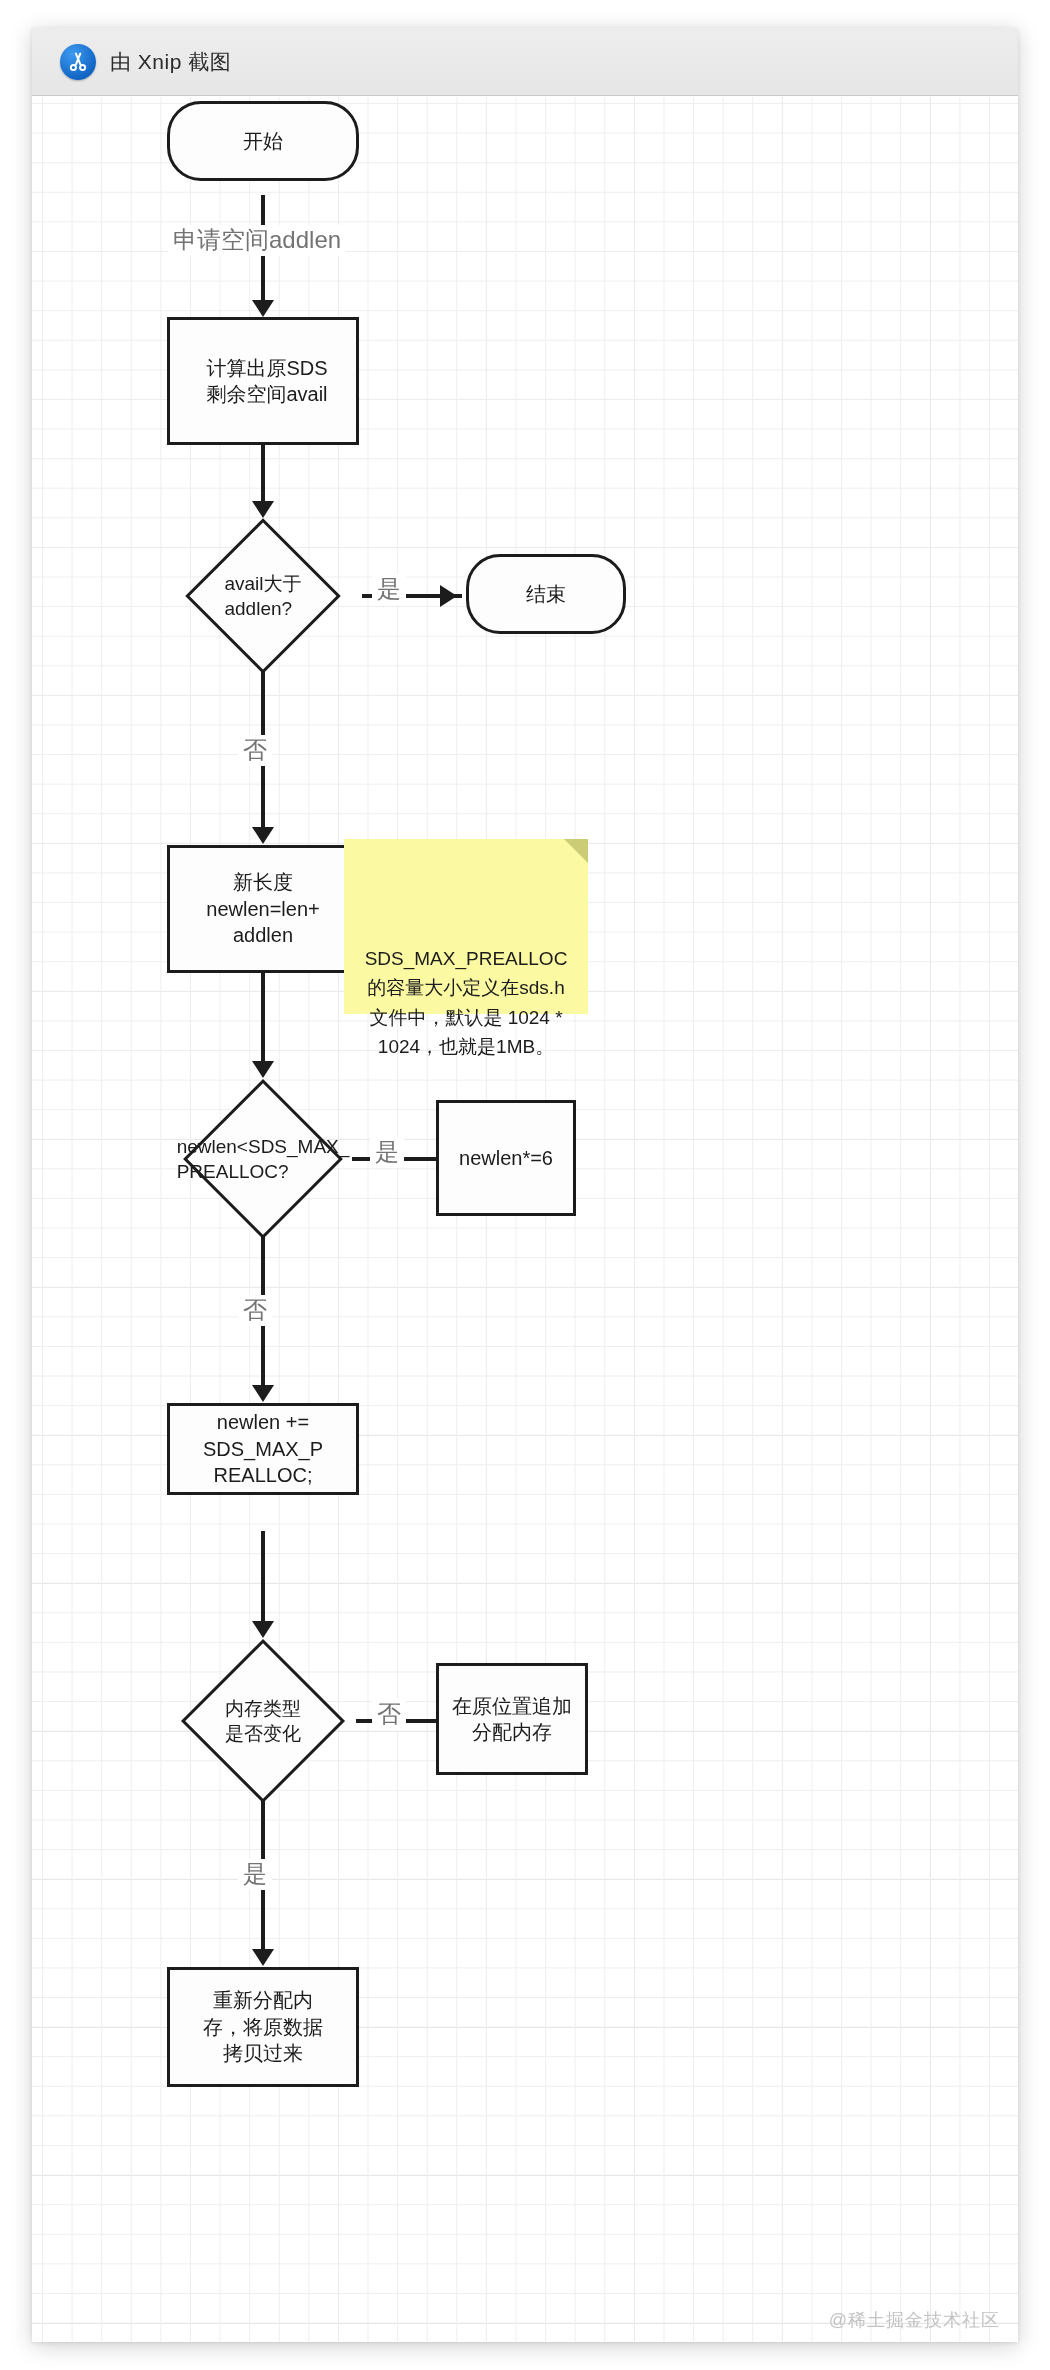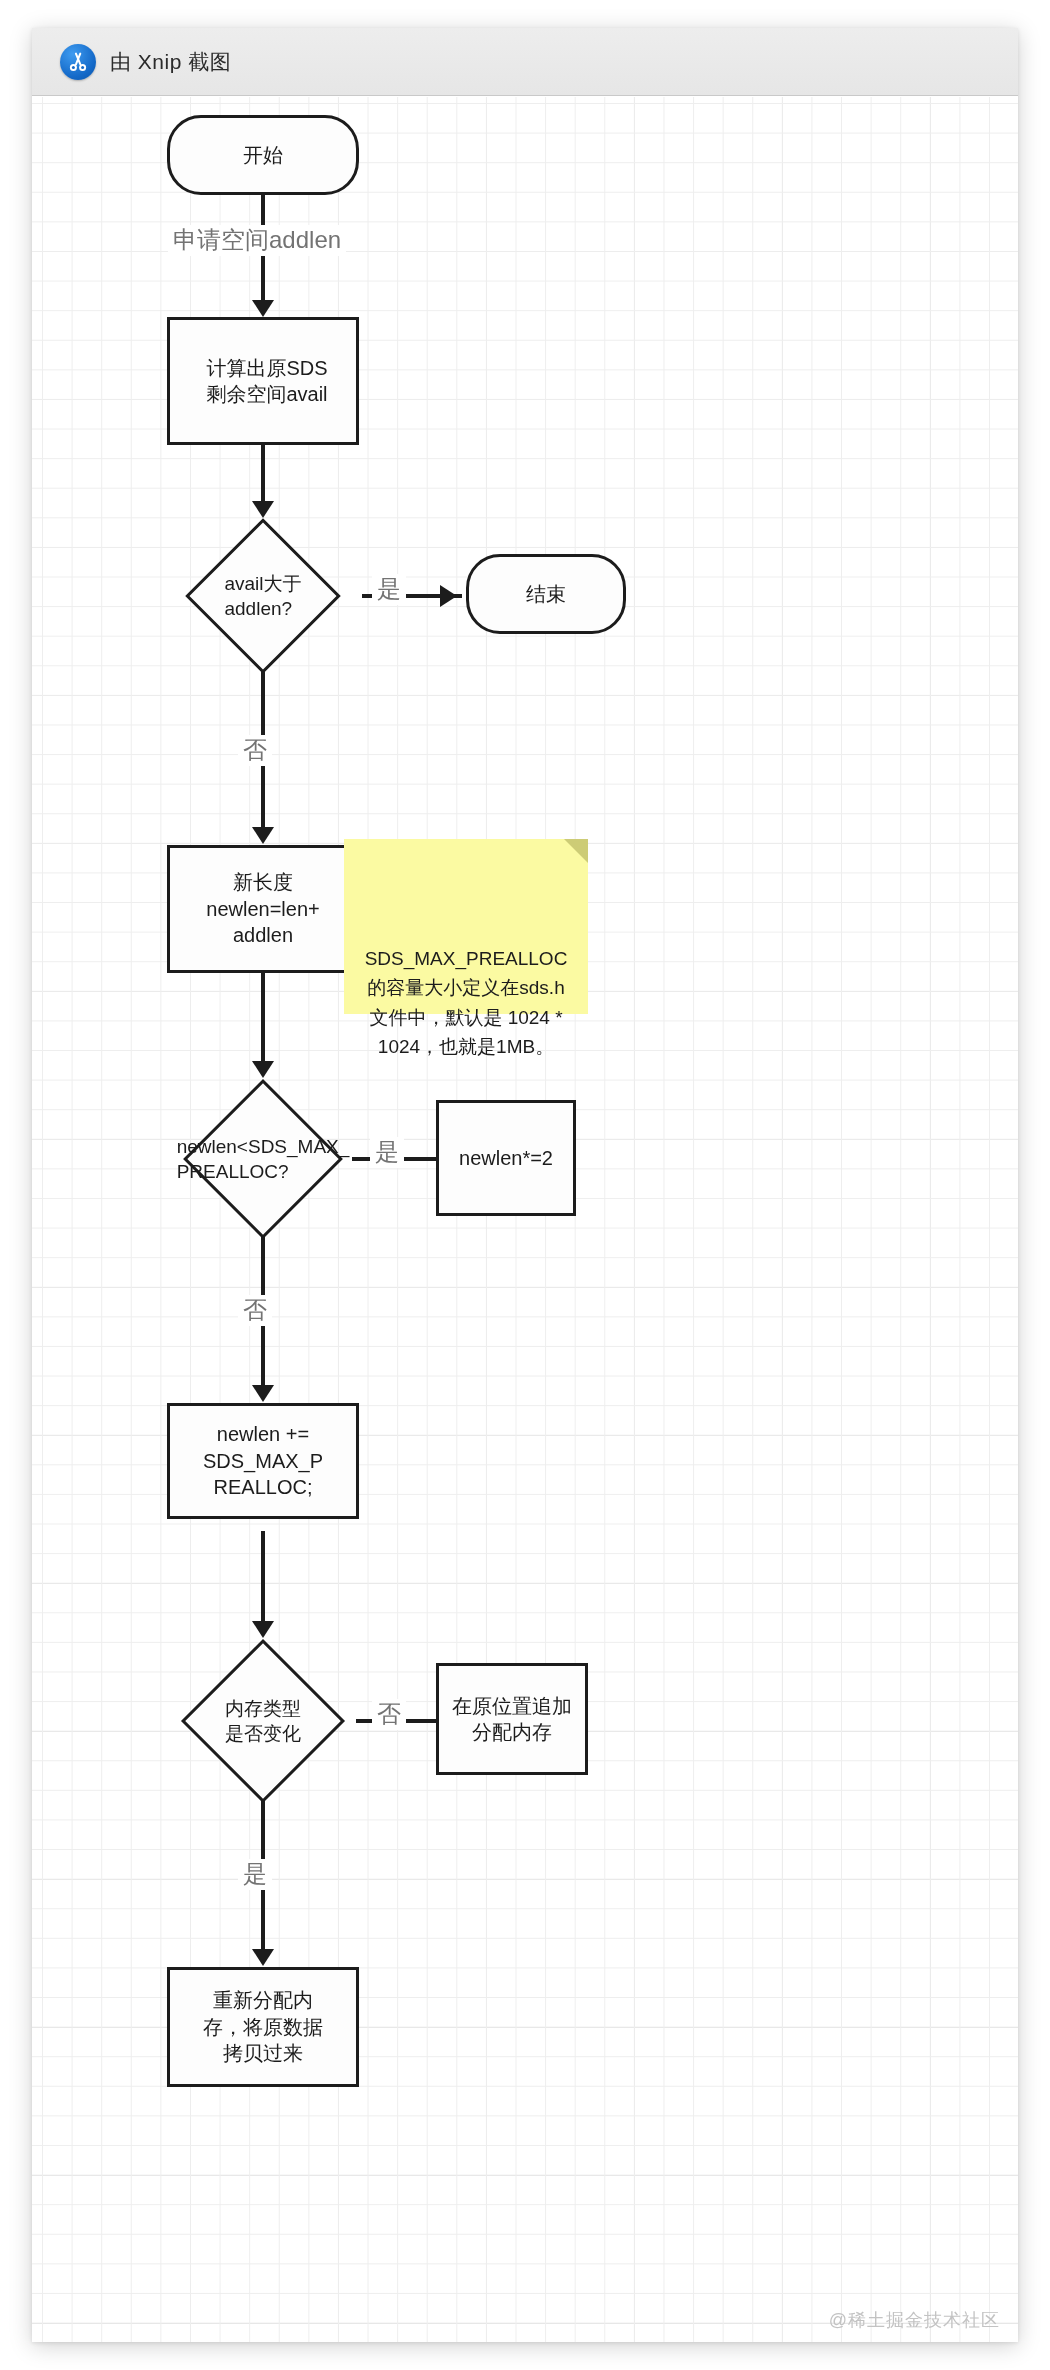--- a/index.html
+++ b/index.html
@@ -202,21 +202,21 @@
           <circle cx="7.4" cy="17.4" r="1.5"></circle>
           <circle cx="16.6" cy="17.4" r="1.5"></circle>
         </g>
       </svg>
     </div>
     <div id="titlebar-text">由 Xnip 截图</div>
   </div>
 
   <div id="canvas">
 
-    <div class="node terminal" style="left:135px; top:18px; width:192px; height:80px;font-family:Liberation Serif, serif;">开始</div>
+    <div class="node terminal" style="left:135px; top:4px; width:192px; height:80px;font-family:Liberation Serif, serif;">开始</div>
 
     <div class="conn-v" style="left:229px; top:98px; height:108px;"></div>
     <div class="arrow-down" style="left:220px; top:203px;"></div>
     <div class="edge-label" style="left:136px; top:128px;">申请空间addlen</div>
 
     <div class="node" style="left:135px; top:220px; width:192px; height:128px;padding-left:12px;">计算出原SDS
 剩余空间avail</div>
 
     <div class="conn-v" style="left:229px; top:348px; height:60px;"></div>
     <div class="arrow-down" style="left:220px; top:404px;"></div>
@@ -252,27 +252,27 @@
     <div class="diamond" style="left:111px; top:982px; width:240px; height:160px;">
       <div class="shape" style="width:113px; height:113px;"></div>
       <div class="dlabel">newlen&lt;SDS_MAX_
 PREALLOC?</div>
     </div>
 
     <div class="conn-h" style="left:320px; top:1060px; width:106px;"></div>
     <div class="arrow-right" style="left:404px; top:1051px;"></div>
     <div class="edge-label" style="left:338px; top:1040px;">是</div>
 
-    <div class="node" style="left:404px; top:1003px; width:140px; height:116px;">newlen*=2</div>
+    <div class="node" style="left:404px; top:1003px; width:140px; height:116px;">newlen*=6</div>
 
     <div class="conn-v" style="left:229px; top:1140px; height:152px;"></div>
     <div class="arrow-down" style="left:220px; top:1288px;"></div>
     <div class="edge-label" style="left:206px; top:1198px;">否</div>
 
-    <div class="node" style="left:135px; top:1306px; width:192px; height:116px;">newlen +=
+    <div class="node" style="left:135px; top:1306px; width:192px; height:92px;">newlen +=
 SDS_MAX_P
 REALLOC;</div>
 
     <div class="conn-v" style="left:229px; top:1434px; height:94px;"></div>
     <div class="arrow-down" style="left:220px; top:1524px;"></div>
 
     <div class="diamond" style="left:131px; top:1542px; width:200px; height:164px;">
       <div class="shape" style="width:116px; height:116px;"></div>
       <div class="dlabel">内存类型
 是否变化</div>

